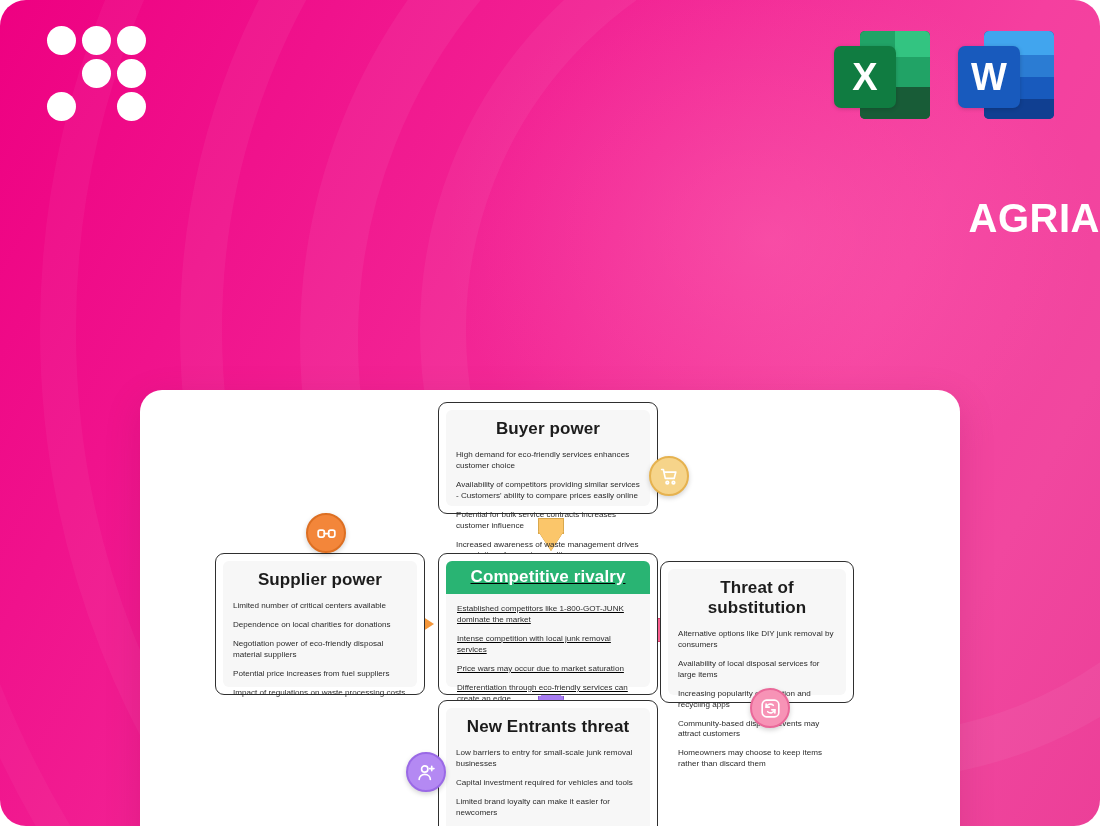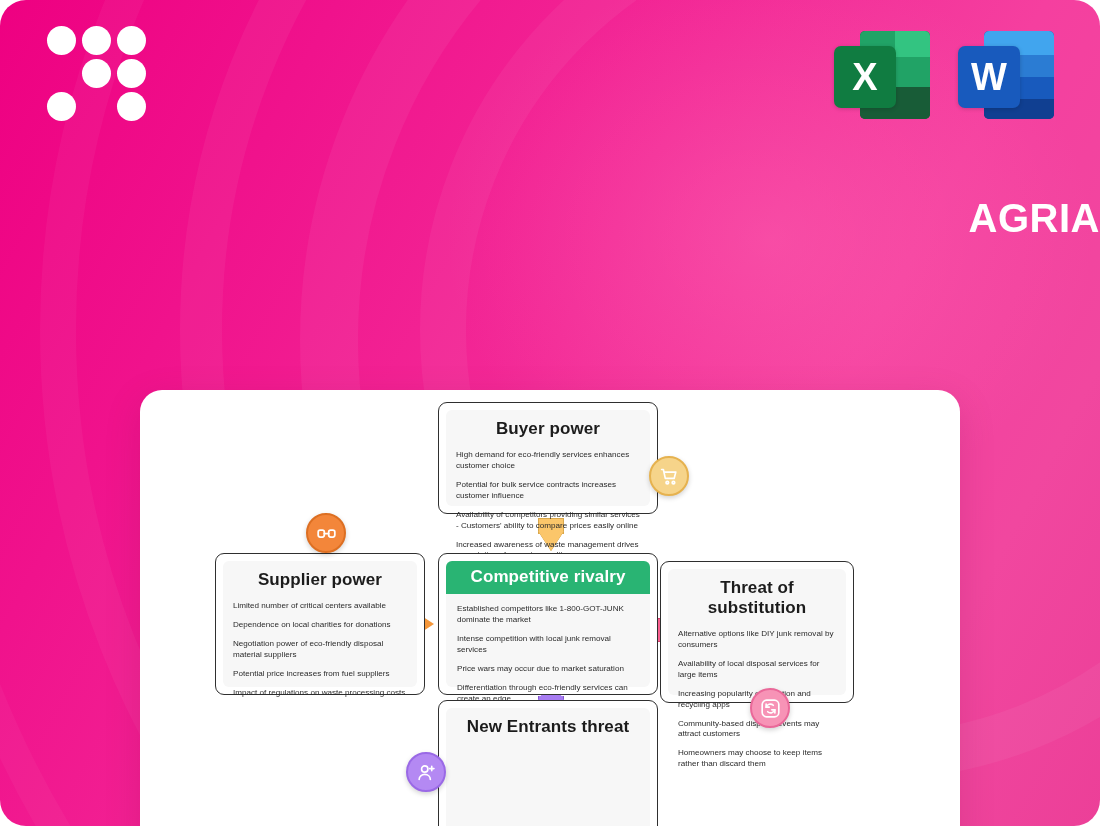--- a/index.html
+++ b/index.html
@@ -124,21 +124,21 @@
   .fbox li {
     font-size: 8.1px;
     line-height: 1.35;
     color: #2b2b2b;
     margin-bottom: 8px;
   }
   .fbox li:last-child { margin-bottom: 0; }
 
   #box-buyer      { left: 298px; top: 12px;  width: 220px; height: 112px; }
   #box-supplier   { left: 75px;  top: 163px; width: 210px; height: 142px; }
-  #box-rivalry    { left: 298px; top: 163px; width: 220px; height: 142px; }
+  #box-rivalry    { left: 298px; top: 163px; width: 220px; height: 142px; text-decoration: underline; }
   #box-substitute { left: 520px; top: 171px; width: 194px; height: 142px; }
   #box-entrants   { left: 298px; top: 310px; width: 220px; height: 148px; }
 
   
   .arrow { position: absolute; width: 0; height: 0; }
   .arrow-down {
     left: 398px; top: 141px;
     border-left: 13px solid transparent;
     border-right: 13px solid transparent;
     border-top: 20px solid #fbc66a;
@@ -242,22 +242,22 @@
       <div class="arrow-left-stem"></div>
       <div class="arrow arrow-left"></div>
       <div class="arrow-up-stem"></div>
       <div class="arrow arrow-up"></div>
 
       <div class="fbox" id="box-buyer">
         <div class="inner">
           <h3>Buyer power</h3>
           <ul>
             <li>High demand for eco-friendly services enhances customer choice</li>
+            <li>Availability of competitors providing similar services  - Customers' ability to compare prices easily online</li>
             <li>Potential for bulk service contracts increases customer influence</li>
-            <li>Availability of competitors providing similar services  - Customers' ability to compare prices easily online</li>
             <li>Increased awareness of waste management drives expectations for service quality</li>
           </ul>
         </div>
       </div>
 
       <div class="fbox" id="box-supplier">
         <div class="inner">
           <h3>Supplier power</h3>
           <ul>
             <li>Limited number of critical centers available</li>
@@ -291,20 +291,26 @@
             <li>Increasing popularity of donation and recycling apps</li>
             <li>Community-based disposal events may attract customers</li>
             <li>Homeowners may choose to keep items rather than discard them</li>
           </ul>
         </div>
       </div>
 
       <div class="fbox" id="box-entrants">
         <div class="inner">
           <h3>New Entrants threat</h3>
+          <ul>
+            <li>Low barriers to entry for small-scale junk removal businesses</li>
+            <li>Capital investment required for vehicles and tools</li>
+            <li>Limited brand loyalty can make it easier for newcomers</li>
+
+          </ul>
         </div>
       </div>
 
       <div class="badge" id="badge-buyer">
         <svg viewBox="0 0 24 24" fill="none" stroke="#ffffff" stroke-width="1.9" stroke-linecap="round" stroke-linejoin="round">
           <path d="M3 4h2l2.2 10.2h10.1l1.9-7.2H6.4"></path>
           <circle cx="9.5" cy="19" r="1.5"></circle>
           <circle cx="16.5" cy="19" r="1.5"></circle>
         </svg>
       </div>

